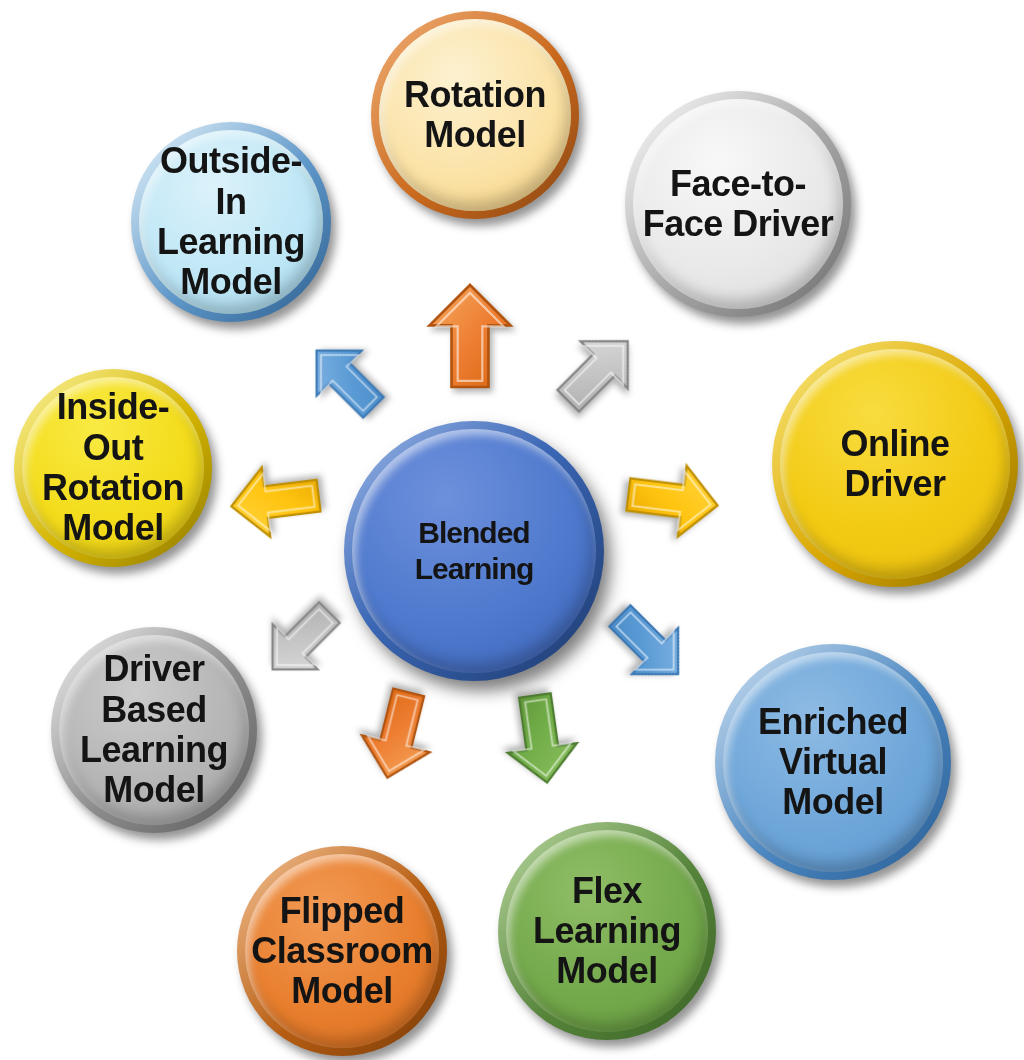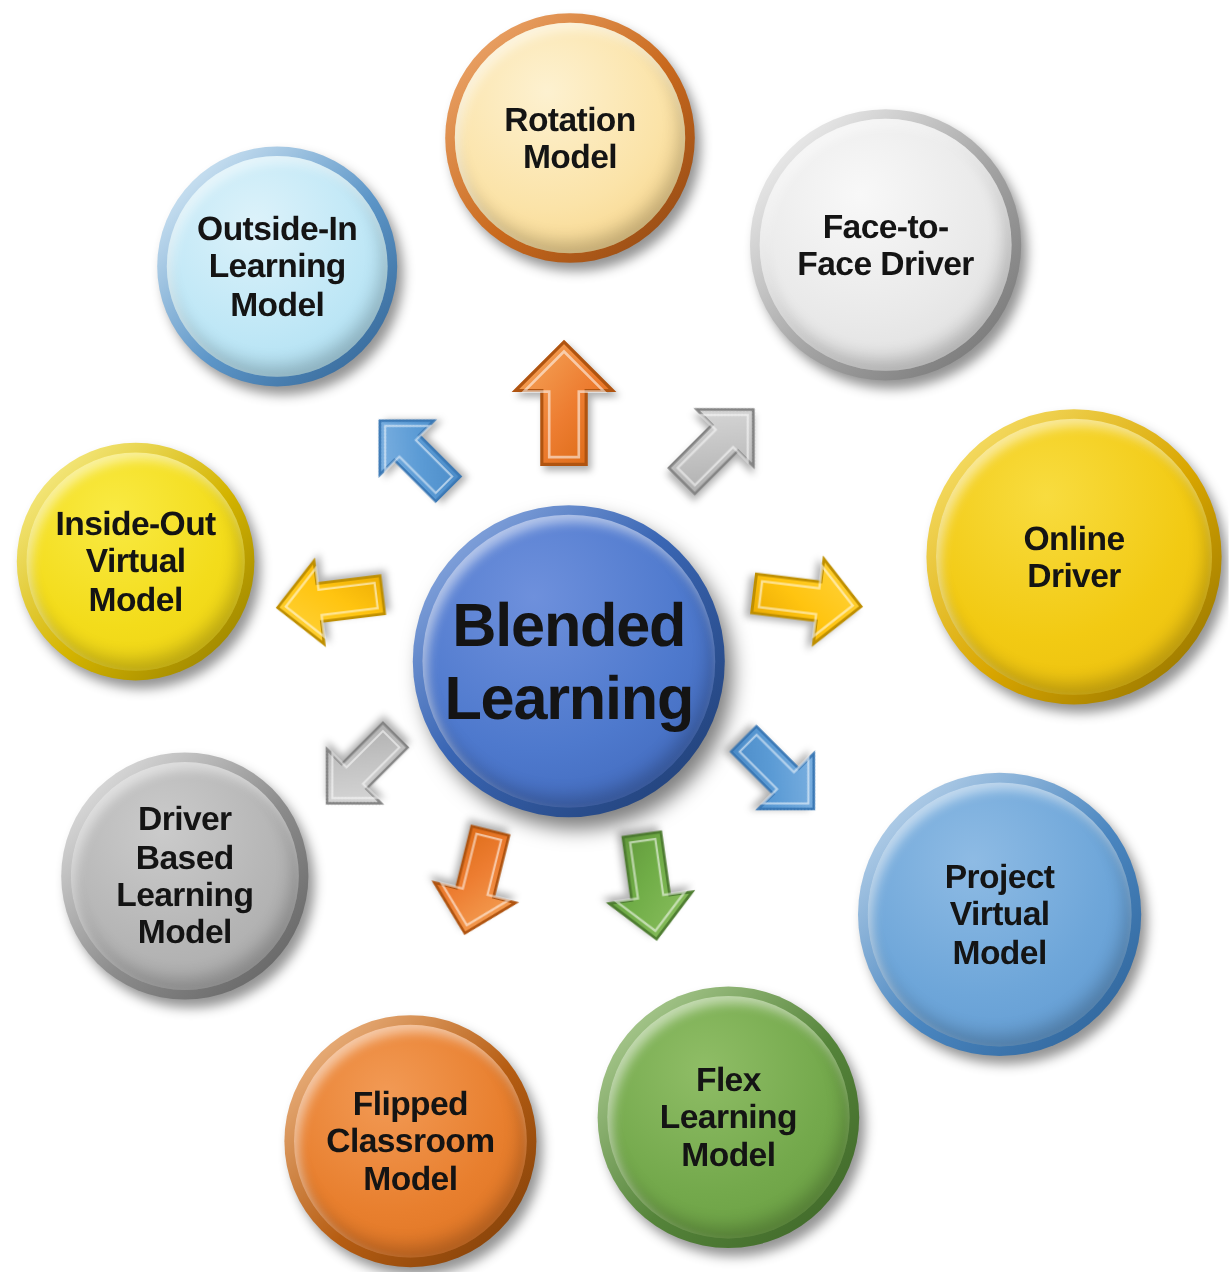--- a/index.html
+++ b/index.html
@@ -4,23 +4,23 @@
 <style>
   html,body{margin:0;padding:0;background:#ffffff;}
   #stage{position:relative;width:1024px;height:1060px;background:#ffffff;overflow:hidden;
          font-family:"Liberation Sans", sans-serif;}
 
   
   .node{position:absolute;border-radius:50%;padding:8px;box-sizing:border-box;
         filter:drop-shadow(5px 7px 5px rgba(0,0,0,.42));}
   .face{width:100%;height:100%;border-radius:50%;display:flex;align-items:center;justify-content:center;
         text-align:center;box-shadow:inset 4px 6px 9px rgba(255,255,255,.55), inset -4px -9px 14px rgba(0,0,0,.22);}
-  .label{white-space:pre-line;color:#141414;font-weight:600;line-height:1.12;font-size:28px;
+  .label{white-space:pre-line;color:#141414;font-weight:600;line-height:1.12;font-size:36px;
          letter-spacing:-0.5px;padding:0 6px;}
-  .center-label{font-size:51px;line-height:1.2;letter-spacing:-1px;}
+  .center-label{font-size:30px;line-height:1.2;letter-spacing:-1px;}
 
   
   .n-center  {left:344px;top:421px;width:260px;height:260px;filter:drop-shadow(7px 10px 8px rgba(0,0,0,.5));}
   .n-rotation{left:371px;top:11px;width:208px;height:208px;}
   .n-face    {left:625px;top:91px;width:226px;height:226px;}
   .n-online  {left:772px;top:341px;width:246px;height:246px;}
   .n-enriched{left:715px;top:644px;width:236px;height:236px;}
   .n-flex    {left:498px;top:822px;width:218px;height:218px;}
   .n-flipped {left:237px;top:846px;width:210px;height:210px;}
   .n-project {left:51px;top:627px;width:206px;height:206px;}
@@ -168,21 +168,21 @@
 
   <div class="node n-face r-face">
     <div class="face f-face">
       <span class="label">Face-to-
 Face Driver</span>
     </div>
   </div>
 
   <div class="node n-enriched r-enriched">
     <div class="face f-enriched">
-      <span class="label">Project
+      <span class="label">Enriched
 Virtual
 Model</span>
     </div>
   </div>
 
   <div class="node n-flex r-flex">
     <div class="face f-flex">
       <span class="label">Flex
 Learning
 Model</span>
@@ -202,21 +202,21 @@
       <span class="label">Driver
 Based
 Learning
 Model</span>
     </div>
   </div>
 
   <div class="node n-inside r-inside">
     <div class="face f-inside">
       <span class="label">Inside-Out
-Virtual
+Rotation
 Model</span>
     </div>
   </div>
 
   <div class="node n-outside r-outside">
     <div class="face f-outside">
       <span class="label">Outside-In
 Learning
 Model</span>
     </div>

